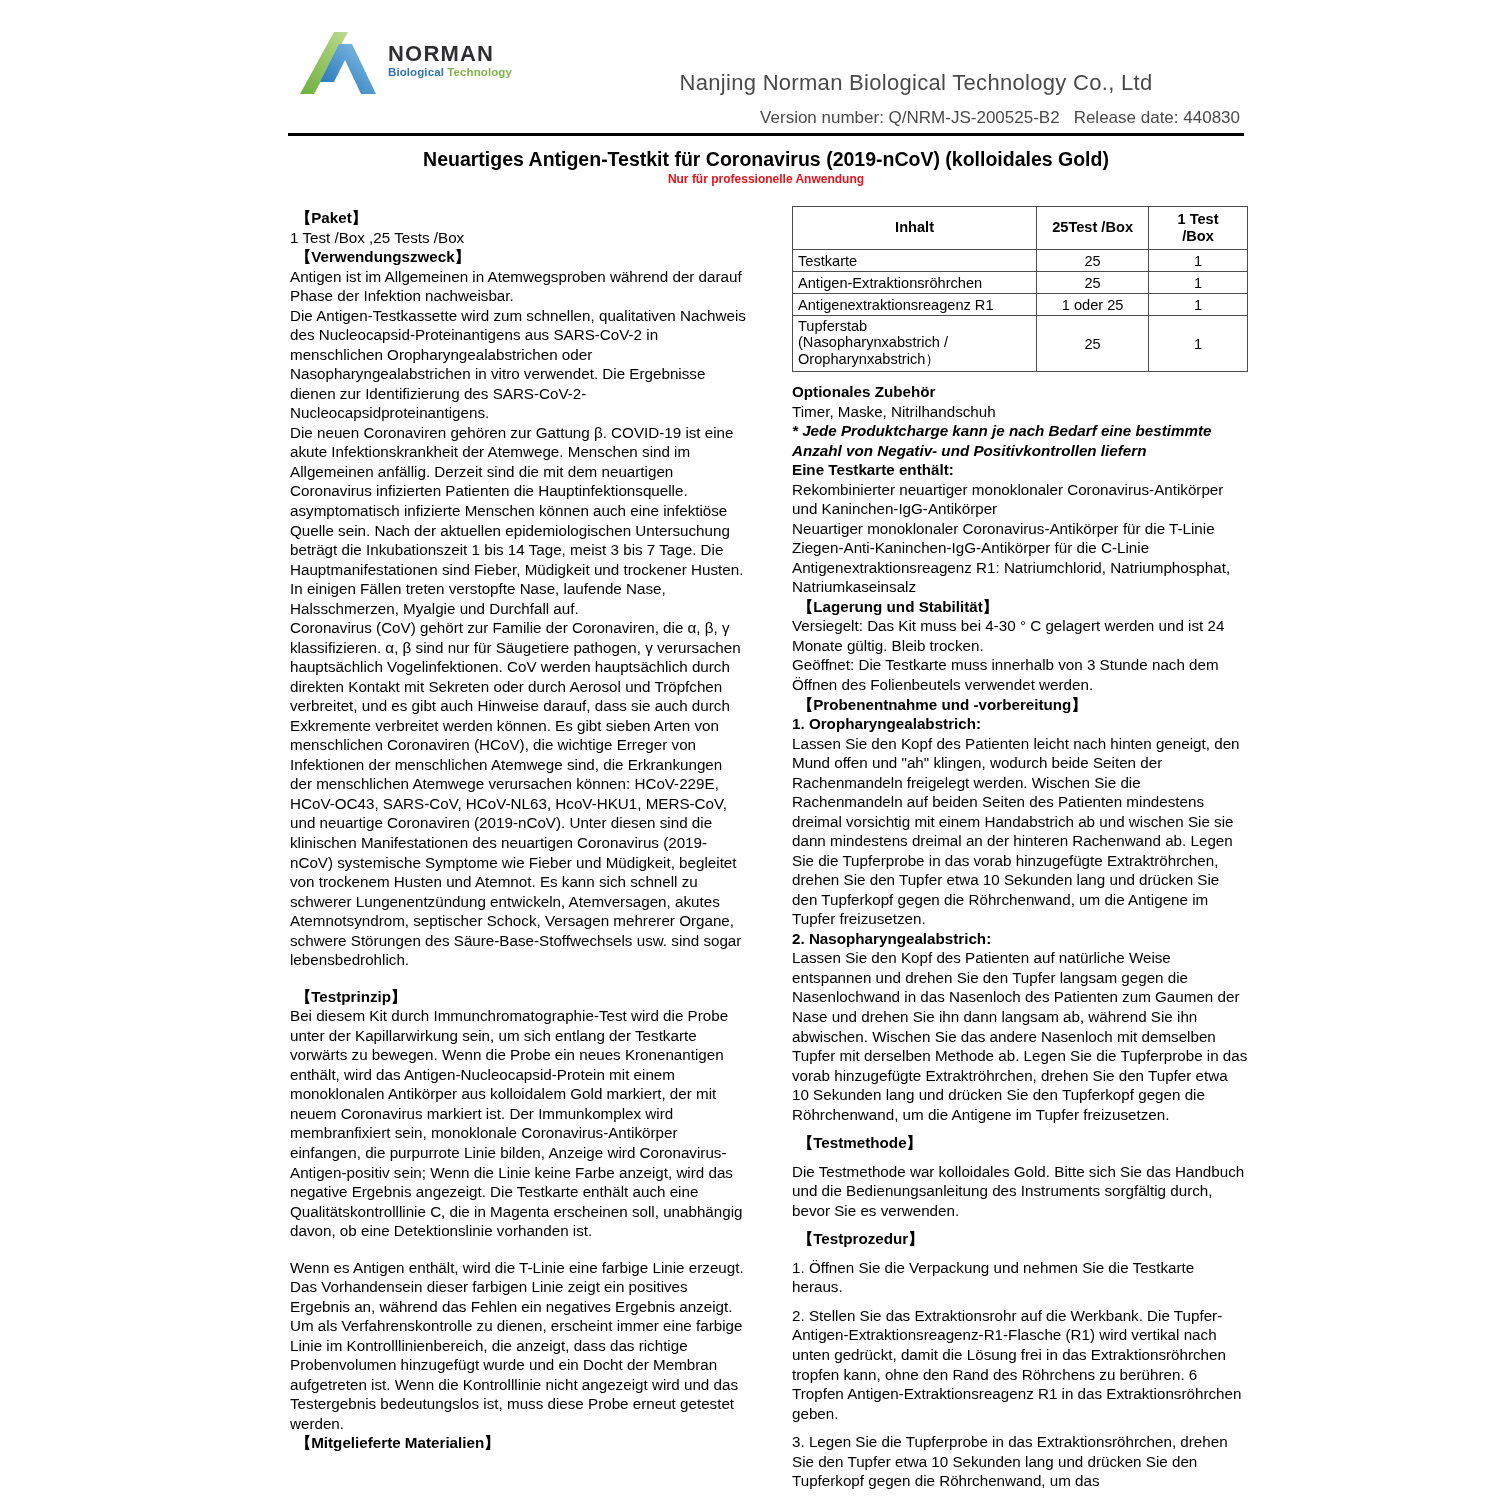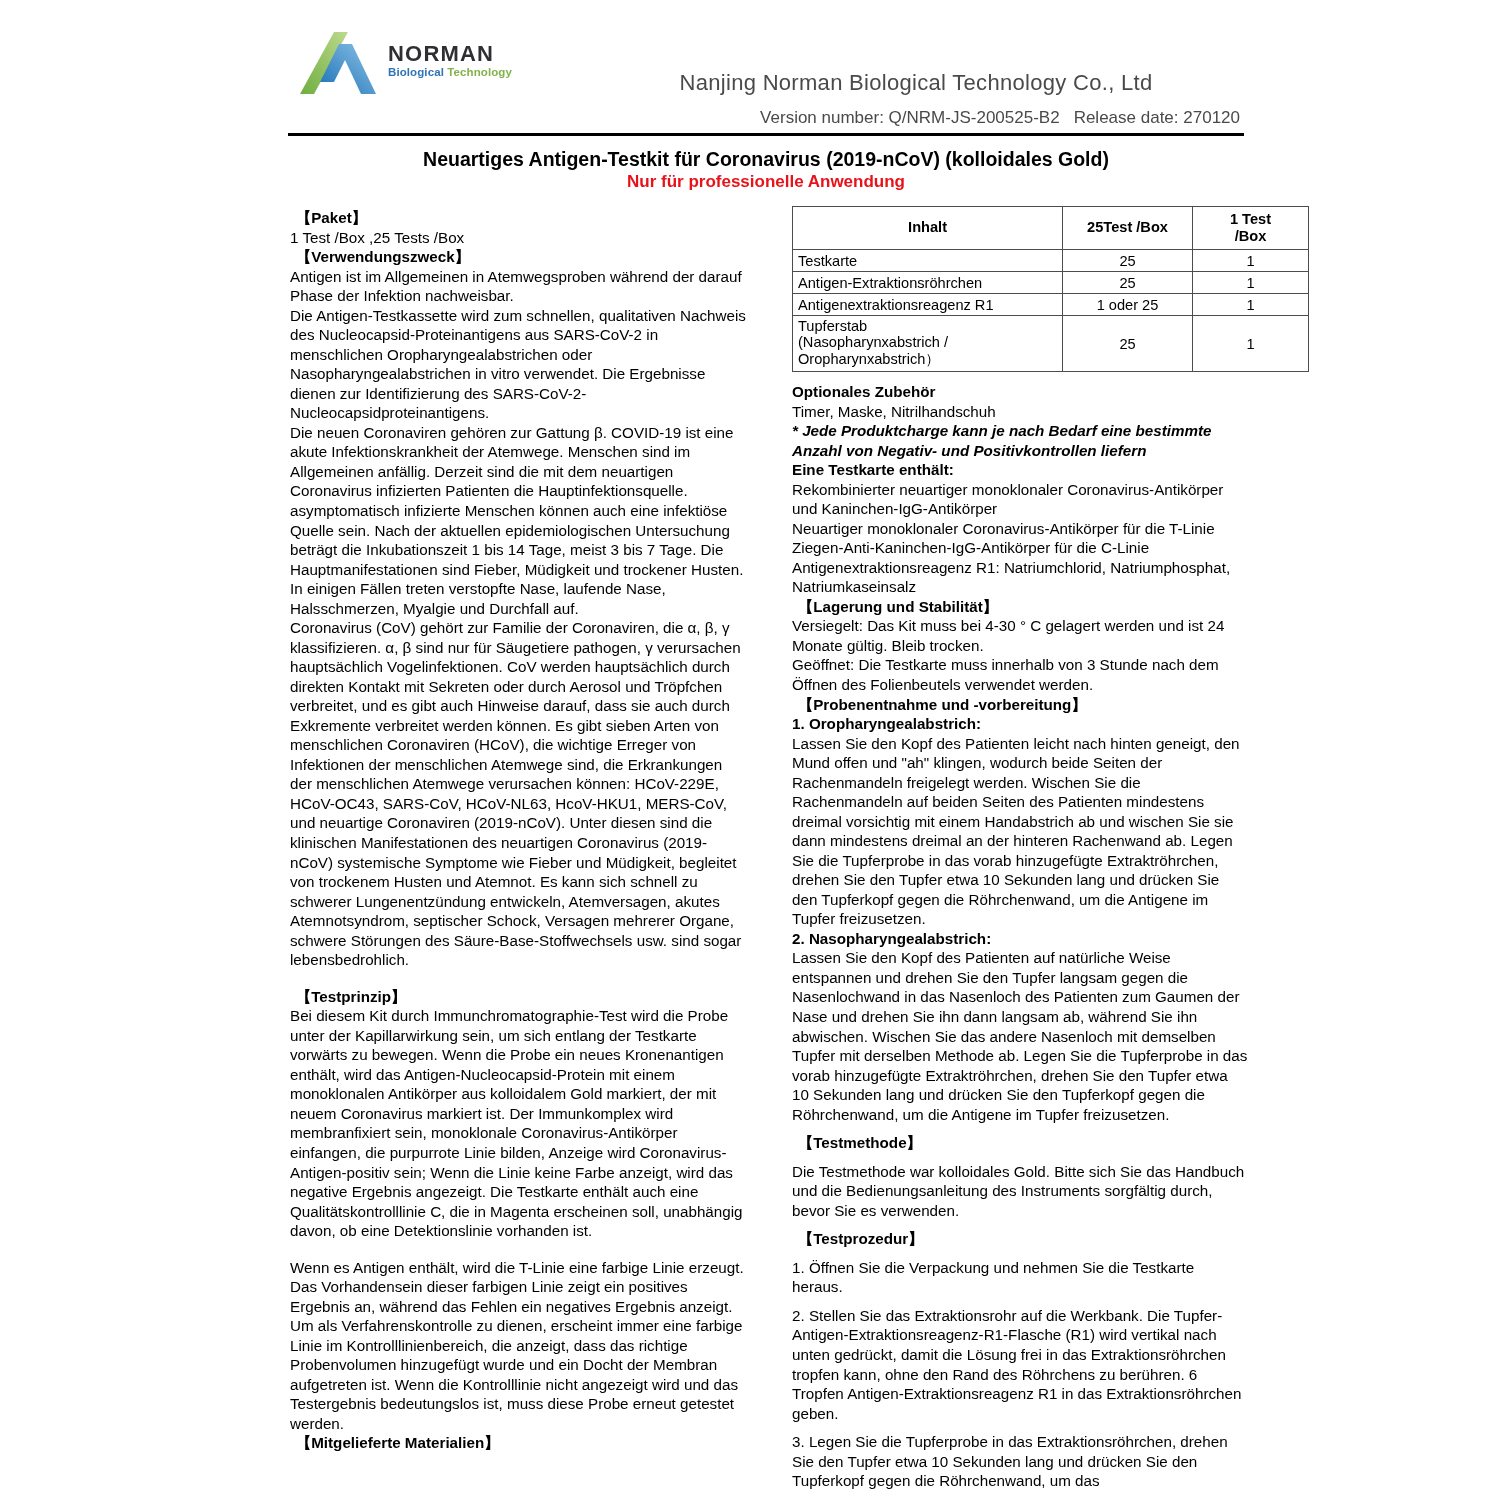--- a/index.html
+++ b/index.html
@@ -103,21 +103,21 @@
     font-weight: bold;
     color: #000000;
     white-space: nowrap;
   }
   #doc-subtitle {
     position: absolute;
     left: 288px;
     top: 172px;
     width: 956px;
     text-align: center;
-    font-size: 17px;
+    font-size: 12px;
     font-weight: bold;
     color: #e8131a;
     white-space: nowrap;
   }
   
   .col {
     position: absolute;
     top: 208px;
     width: 456px;
     font-size: 15.2px;
@@ -139,21 +139,21 @@
   .spacer-sm { height: 9px; }
   .spacer-md { height: 17px; }
   .ital { font-style: italic; }
   .bold { font-weight: bold; }
 
   
   #kit-table {
     position: absolute;
     left: 792px;
     top: 206px;
-    width: 517px;
+    width: 456px;
     border-collapse: collapse;
     font-size: 14.6px;
     background: #ffffff;
   }
   #kit-table td, #kit-table th {
     border: 1.3px solid #4d4d4d;
     padding: 2px 5px;
     vertical-align: middle;
   }
   #kit-table th {
@@ -202,21 +202,21 @@
       </svg>
       <div id="logo-text">
         <div id="logo-word">NORMAN</div>
         <div id="logo-sub"><span class="s-blue">Biological</span> <span class="s-green">Technology</span></div>
       </div>
     </div>
 
     <div id="company-name">Nanjing Norman Biological Technology Co., Ltd</div>
 
     <div id="version-line">
-      <span>Version number: Q/NRM-JS-200525-B2</span><span class="gap"></span><span>Release date: 270120</span>
+      <span>Version number: Q/NRM-JS-200525-B2</span><span class="gap"></span><span>Release date: 440830</span>
     </div>
   </div>
   <div id="header-rule"></div>
 
   <div id="doc-title">Neuartiges Antigen-Testkit für Coronavirus (2019-nCoV) (kolloidales Gold)</div>
   <div id="doc-subtitle">Nur für professionelle Anwendung</div>
 
   <div class="col" id="col-left">
     <div class="sec-head indent">【Paket】</div>
     <p class="body">1 Test /Box ,25 Tests /Box</p>

